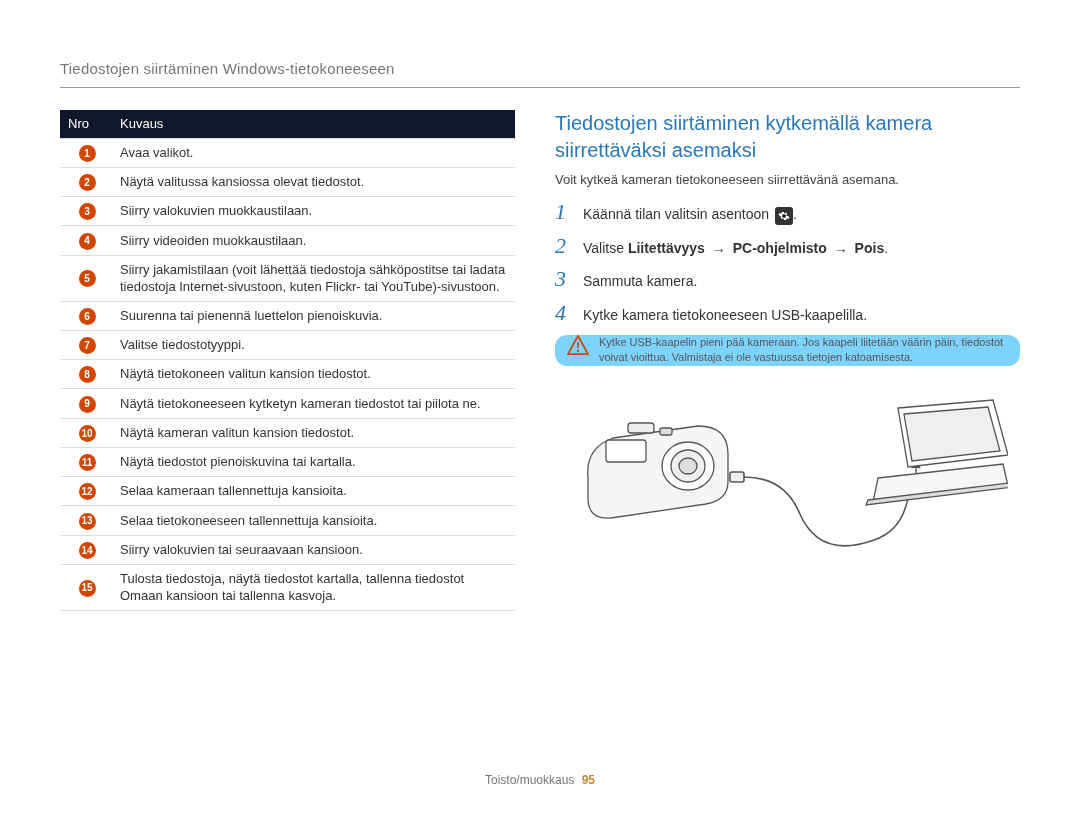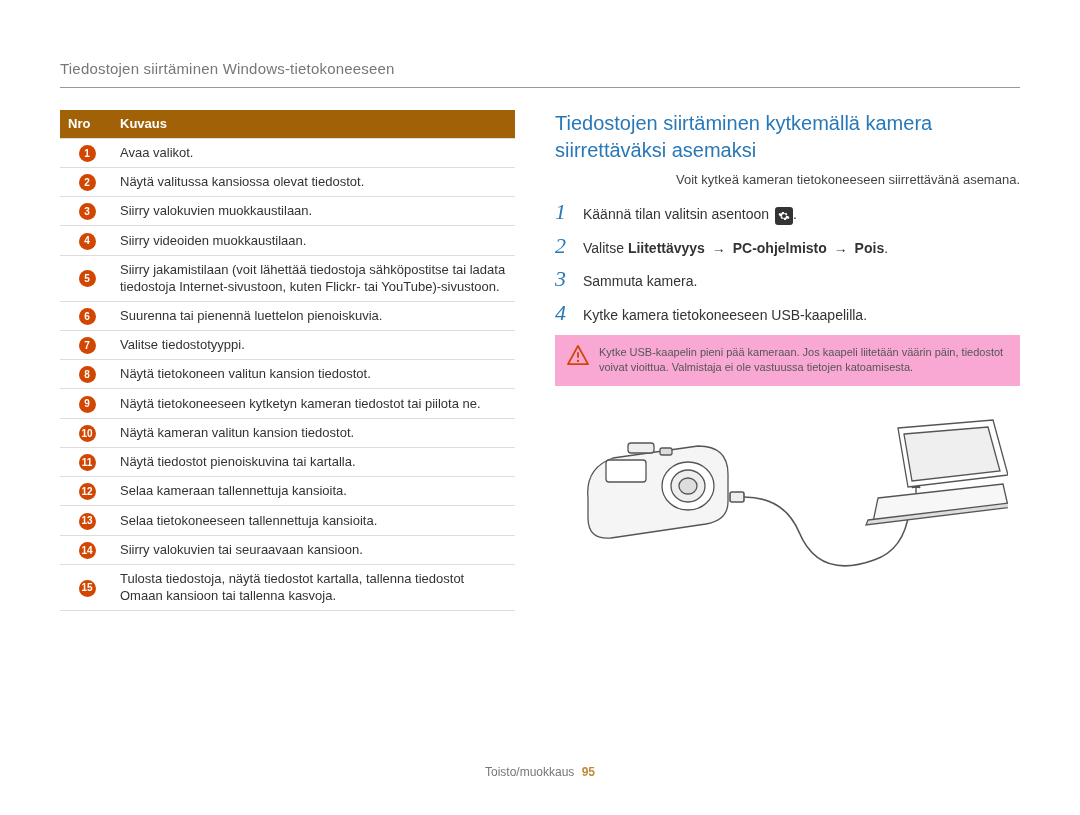--- a/index.html
+++ b/index.html
@@ -4,46 +4,46 @@
 <style>
   * { box-sizing: border-box; margin: 0; padding: 0; }
   html, body { width: 1080px; height: 815px; background: #fff; font-family: Arial, Helvetica, sans-serif; color: #333; }
   .page { padding: 60px 60px 30px 60px; position: relative; height: 100%; }
   .header { font-size: 15px; font-weight: 300; color: #777; letter-spacing: .2px; border-bottom: 1px solid #999; padding-bottom: 10px; margin-bottom: 22px; }
   .cols { display: flex; gap: 40px; }
   .col-left { width: 455px; }
   .col-right { flex: 1; }
 
   table.desc { width: 100%; border-collapse: collapse; font-size: 13px; line-height: 1.35; }
-  table.desc th { background: #a16207; color: #fff; font-weight: 700; text-align: left; }
+  table.desc th { background: #0f172a; color: #fff; font-weight: 400; text-align: left; }
   table.desc th, table.desc td { padding: 5px 6px 5px 8px; border-bottom: 1px solid #ddd; vertical-align: middle; }
   table.desc th.nro { width: 52px; }
   table.desc td.num { text-align: center; width: 52px; }
   .circle-num { display: inline-flex; align-items: center; justify-content: center; width: 17px; height: 17px; background: #d14600; color: #fff; border-radius: 50%; font-size: 10px; font-weight: 700; }
 
   .section-title { color: #2878b8; font-size: 20px; font-weight: 400; line-height: 1.35; margin-bottom: 8px; }
-  .intro { font-size: 13px; color: #444; margin-bottom: 14px; text-align: right; }
+  .intro { font-size: 13px; color: #444; margin-bottom: 14px; }
   .steps { list-style: none; counter-reset: none; }
   .steps li { display: flex; gap: 10px; margin-bottom: 10px; font-size: 14px; color: #333; align-items: baseline; }
   .step-num { font-size: 22px; font-style: italic; font-weight: 300; color: #2878b8; width: 18px; font-family: Georgia, serif; line-height: 1; }
   .step-text { flex: 1; line-height: 1.45; }
   .step-text b { font-weight: 700; }
   .arrow { margin: 0 3px; }
   .gear-icon { display: inline-flex; align-items: center; justify-content: center; width: 18px; height: 18px; background: #333; border-radius: 3px; color: #fff; vertical-align: -3px; margin-left: 2px; }
   .gear-icon svg { width: 12px; height: 12px; }
 
-  .warn { display: flex; gap: 10px; background: #f9a8d4; border-radius: 0; padding: 10px 12px; margin-top: 10px; }
+  .warn { display: flex; gap: 10px; background: #7dd3fc; border-radius: 12px; padding: 0 12px; margin-top: 10px; }
   .warn-icon { flex: 0 0 22px; }
   .warn-icon svg { width: 22px; height: 20px; }
   .warn-text { font-size: 11px; color: #555; line-height: 1.4; }
 
   .illus { margin-top: 22px; display: flex; justify-content: center; }
   .illus svg { width: 100%; max-width: 440px; height: auto; }
 
-  .footer { position: absolute; bottom: 36px; left: 0; right: 0; text-align: center; font-size: 12px; color: #777; }
+  .footer { position: absolute; bottom: 28px; left: 0; right: 0; text-align: center; font-size: 12px; color: #777; }
   .footer .pageno { color: #c08a3a; font-weight: 600; margin-left: 4px; }
 </style>
 </head>
 <body>
 
 <div class="page">
   <div class="header">Tiedostojen siirtäminen Windows-tietokoneeseen</div>
 
   <div class="cols">
     <div class="col-left">

